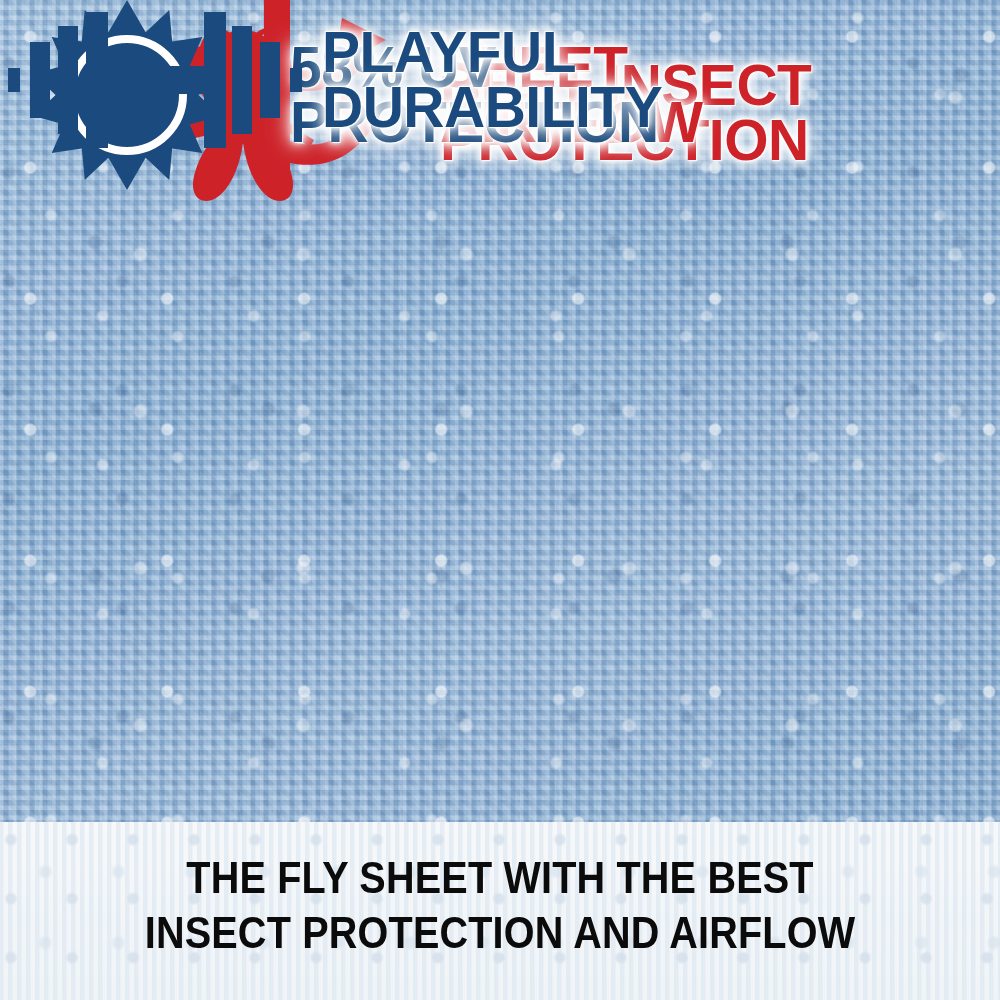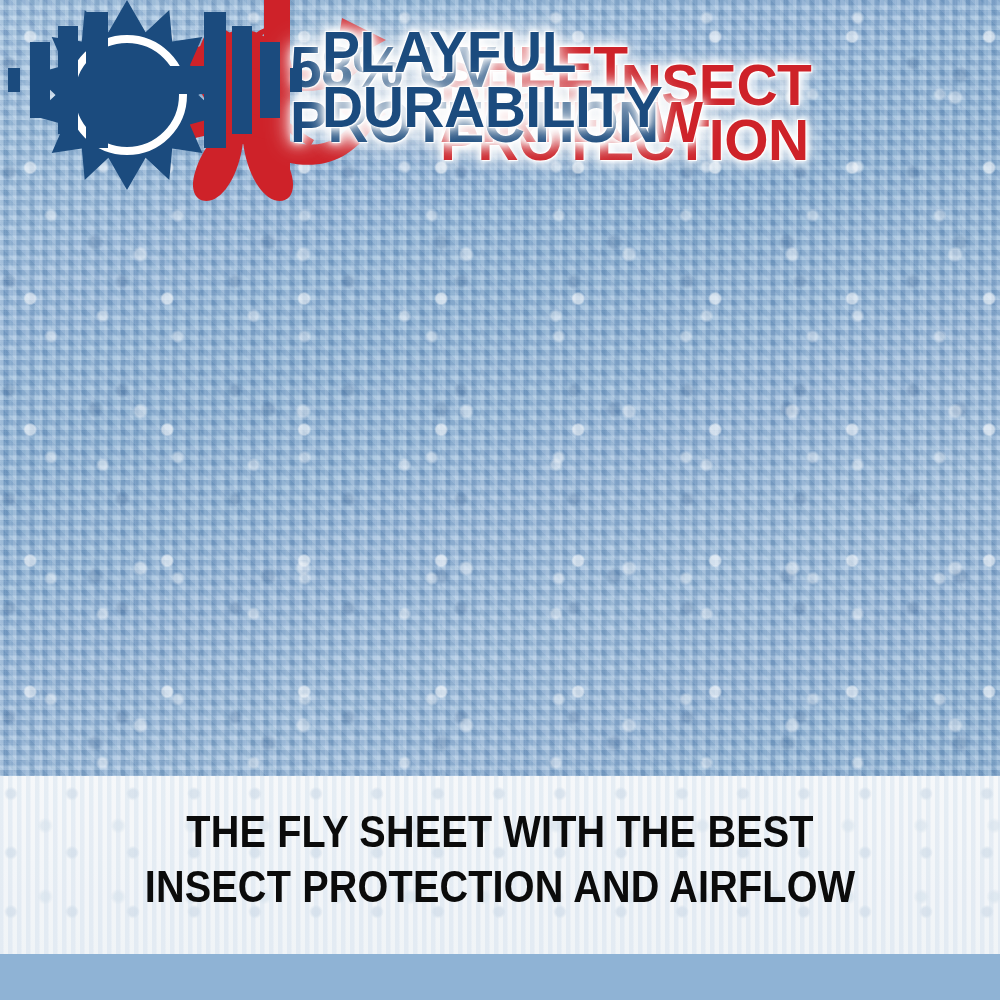--- a/index.html
+++ b/index.html
@@ -56,21 +56,21 @@
         rgba(255,255,255,.10) 0 1px, rgba(0,0,0,0) 1px 5px),
       repeating-linear-gradient(0deg,
         rgba(255,255,255,.08) 0 1px, rgba(0,0,0,0) 1px 6px);
     mix-blend-mode: soft-light;
   }
 
   
   .caption-band {
     position: absolute;
     left: 0;
-    top: 776px;
+    top: 822px;
     width: 1000px;
     height: 178px;
     background-color: #eef2f6;
     background-image:
       radial-gradient(circle at 18% 30%, rgba(210,222,234,.75) 0 4px, rgba(255,255,255,0) 7px),
       radial-gradient(circle at 62% 70%, rgba(214,226,236,.65) 0 4px, rgba(255,255,255,0) 8px),
       repeating-linear-gradient(90deg, rgba(222,232,242,.6) 0 3px, rgba(255,255,255,.3) 4px 8px),
       linear-gradient(180deg, #f2f5f8 0%, #eaeff4 100%);
     background-size: 61px 59px, 73px 71px, 9px 100%, 100% 100%;
   }

